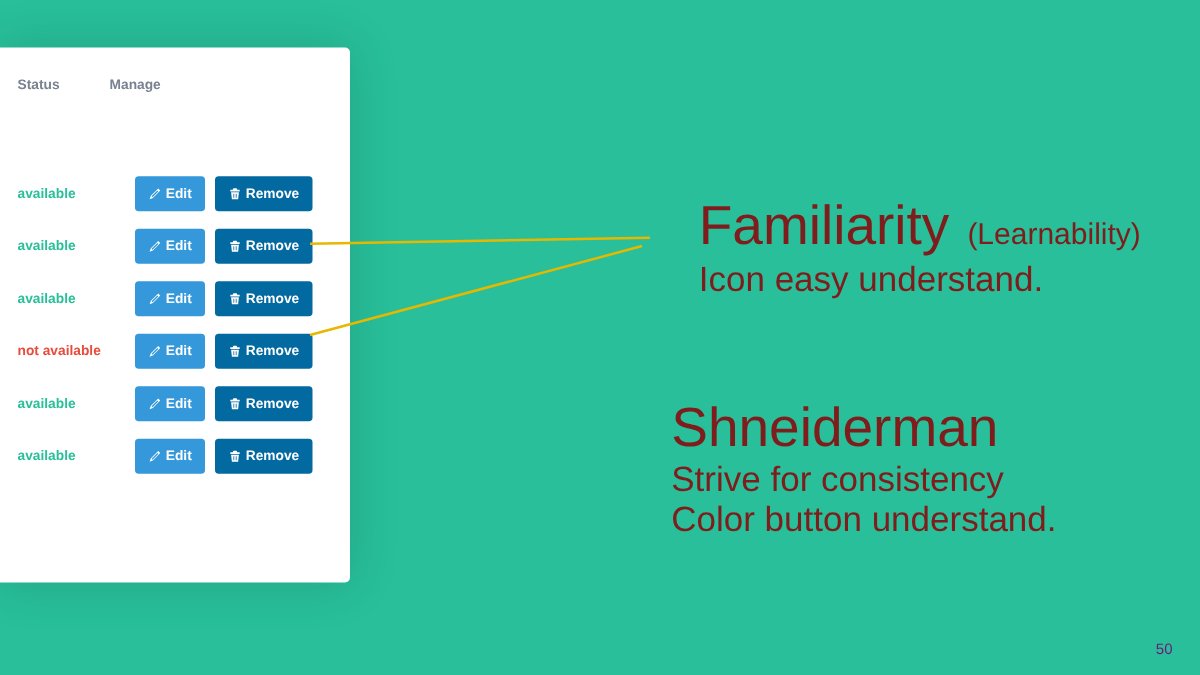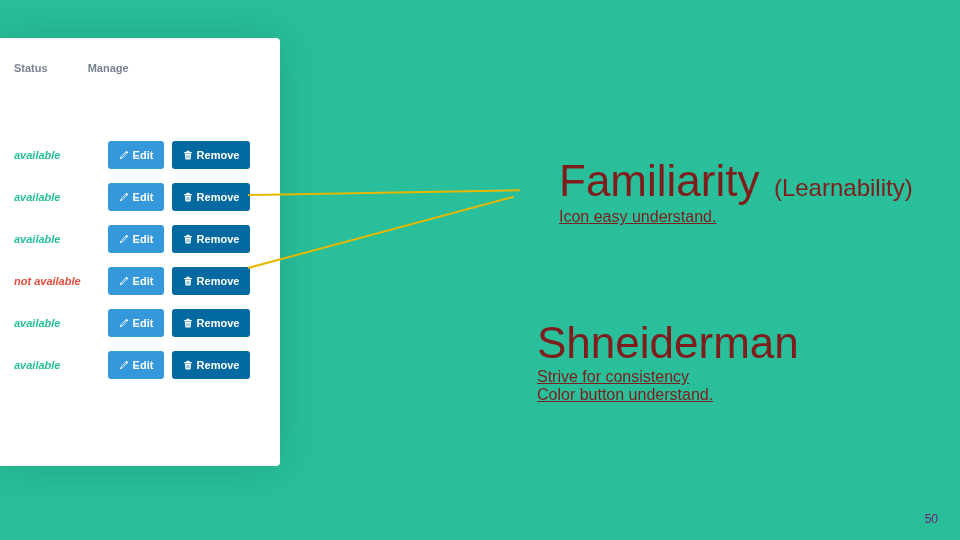--- a/index.html
+++ b/index.html
@@ -33,21 +33,20 @@
   }
   .row {
     display: flex;
     align-items: center;
     height: 42px;
   }
   .status {
     width: 94px;
     font-size: 11px;
     font-weight: 700;
-    font-style: italic;
   }
   .status.ok { color: #28bf9a; }
   .status.no { color: #e74c3c; }
   .btn {
     display: inline-flex;
     align-items: center;
     justify-content: center;
     gap: 4px;
     height: 28px;
     border-radius: 3px;
@@ -62,23 +61,22 @@
   .icon { display: inline-block; }
   .icon svg { display: block; }
 
   .text-block { position: absolute; color: #7f1d1d; margin-left: 37px; }
   .heading-big {
     font-size: 44px;
     font-weight: 300;
     line-height: 1.05;
   }
   .sub {
-    font-size: 16px;
-    font-weight: 300;
-    text-decoration: underline;
+    font-size: 28px;
+    font-weight: 300;
   }
   .paren {
     font-size: 24px;
     font-weight: 300;
   }
 
   .line {
     position: absolute;
     height: 2px;
     background: #e6b800;

